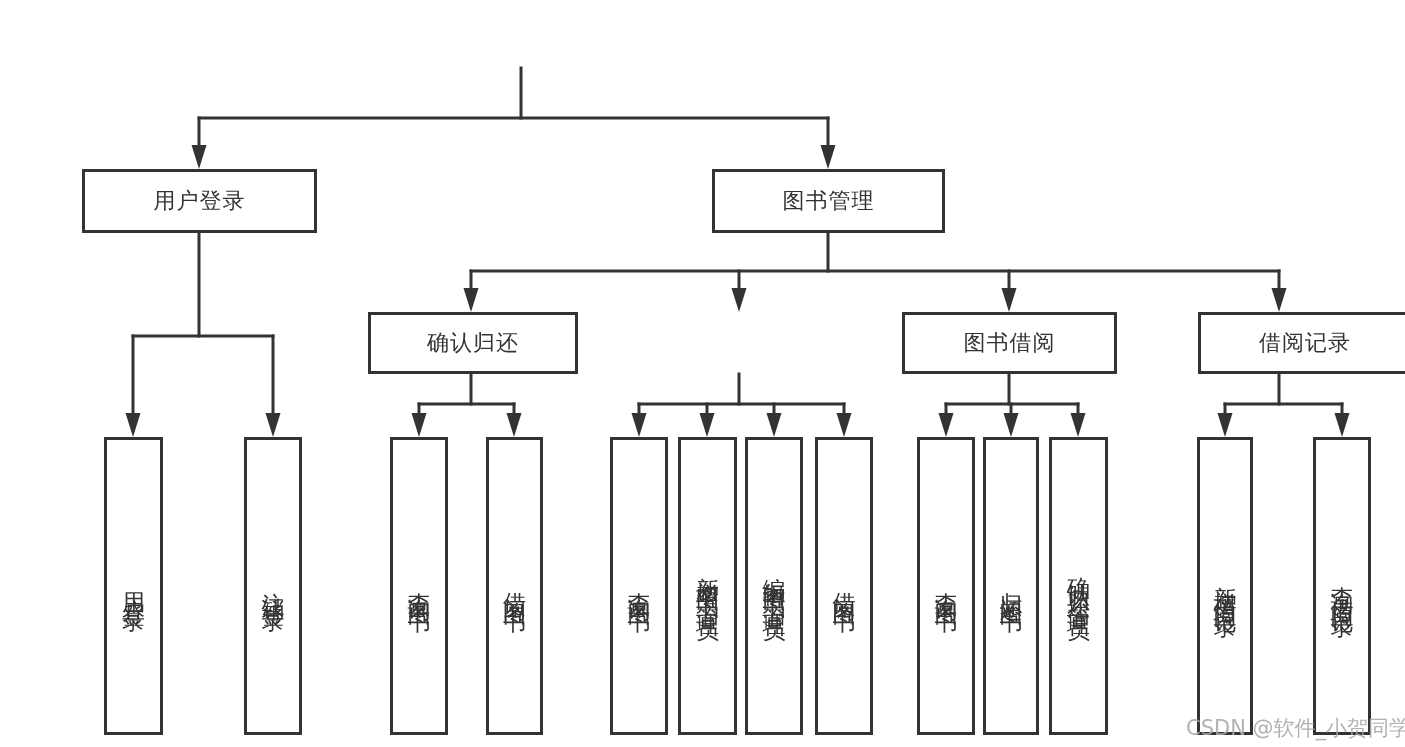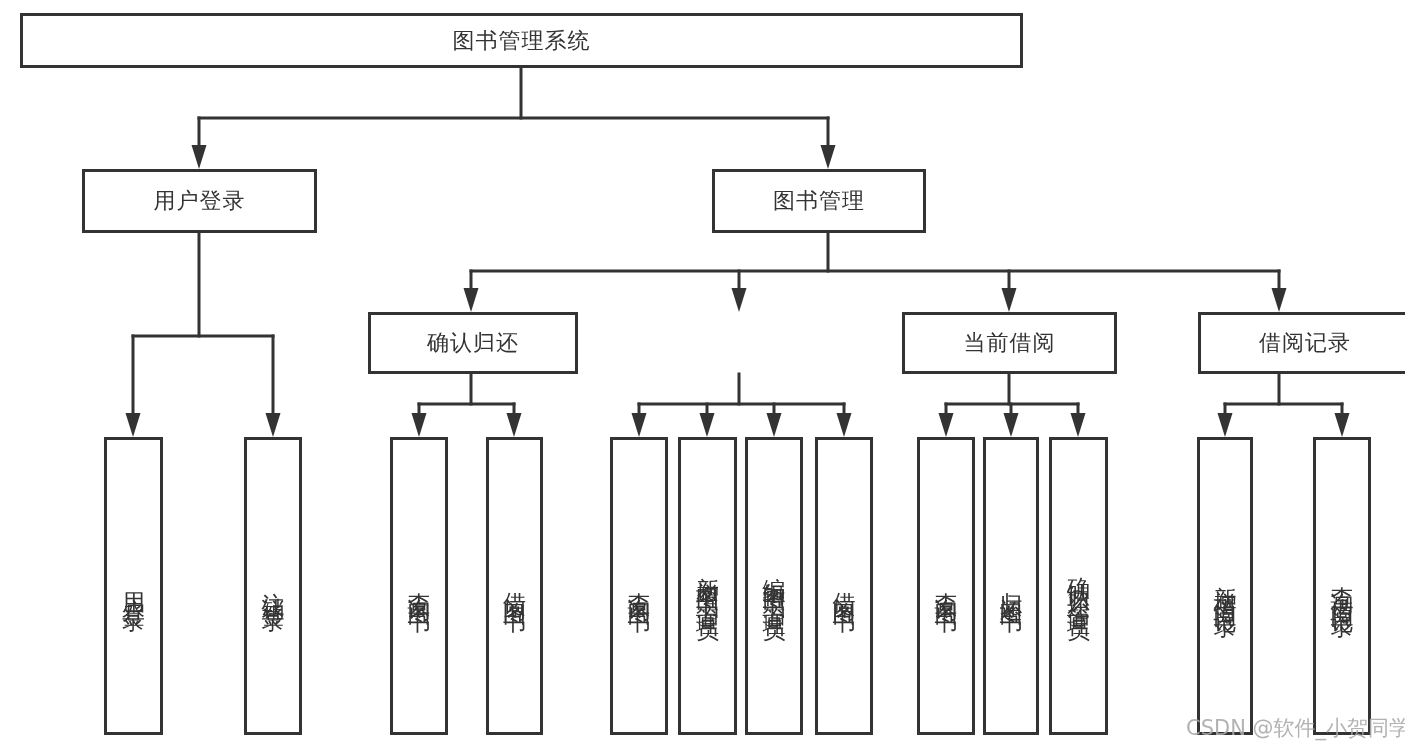--- a/index.html
+++ b/index.html
@@ -103,25 +103,24 @@
       <line x1="1078" y1="404" x2="1078" y2="419" stroke="#333333" stroke-width="3" stroke-linecap="square"></line>
       <polygon points="1070.5,413 1085.5,413 1078,437" fill="#333333"></polygon>
       <line x1="1279" y1="374" x2="1279" y2="404" stroke="#333333" stroke-width="3" stroke-linecap="square"></line>
       <line x1="1225" y1="404" x2="1342" y2="404" stroke="#333333" stroke-width="3" stroke-linecap="square"></line>
       <line x1="1225" y1="404" x2="1225" y2="419" stroke="#333333" stroke-width="3" stroke-linecap="square"></line>
       <polygon points="1217.5,413 1232.5,413 1225,437" fill="#333333"></polygon>
       <line x1="1342" y1="404" x2="1342" y2="419" stroke="#333333" stroke-width="3" stroke-linecap="square"></line>
       <polygon points="1334.5,413 1349.5,413 1342,437" fill="#333333"></polygon>
     </svg>
 
-  <div class="node" style="left: 20px; top: 13px; width: 1003px; height: 55px;">图书管理系统</div>
   <div class="node" style="left: 82px; top: 169px; width: 235px; height: 64px;">用户登录</div>
-  <div class="node" style="left: 712px; top: 169px; width: 214px; height: 64px;">图书管理</div>
+  <div class="node" style="left: 712px; top: 169px; width: 233px; height: 64px;">图书管理</div>
   <div class="node" style="left: 368px; top: 312px; width: 210px; height: 62px;">确认归还</div>
-  <div class="node" style="left: 902px; top: 312px; width: 215px; height: 62px;">当前借阅</div>
+  <div class="node" style="left: 902px; top: 312px; width: 215px; height: 62px;">图书借阅</div>
   <div class="node" style="left: 1172px; top: 312px; width: 214px; height: 62px; margin-left: 26px;">借阅记录</div>
   <div class="node vertical" style="left: 104px; top: 437px; width: 59px; height: 298px;">用户登录</div>
   <div class="node vertical" style="left: 244px; top: 437px; width: 58px; height: 298px;">注销登录</div>
   <div class="node vertical" style="left: 390px; top: 437px; width: 58px; height: 298px;">查询图书</div>
   <div class="node vertical" style="left: 486px; top: 437px; width: 57px; height: 298px;">借阅图书</div>
   <div class="node vertical" style="left: 610px; top: 437px; width: 58px; height: 298px;">查询图书</div>
   <div class="node vertical" style="left: 678px; top: 437px; width: 59px; height: 298px;">新增图书（管理员）</div>
   <div class="node vertical" style="left: 745px; top: 437px; width: 58px; height: 298px;">编辑图书（管理员）</div>
   <div class="node vertical" style="left: 815px; top: 437px; width: 58px; height: 298px;">借阅图书</div>
   <div class="node vertical" style="left: 917px; top: 437px; width: 58px; height: 298px;">查询图书</div>

